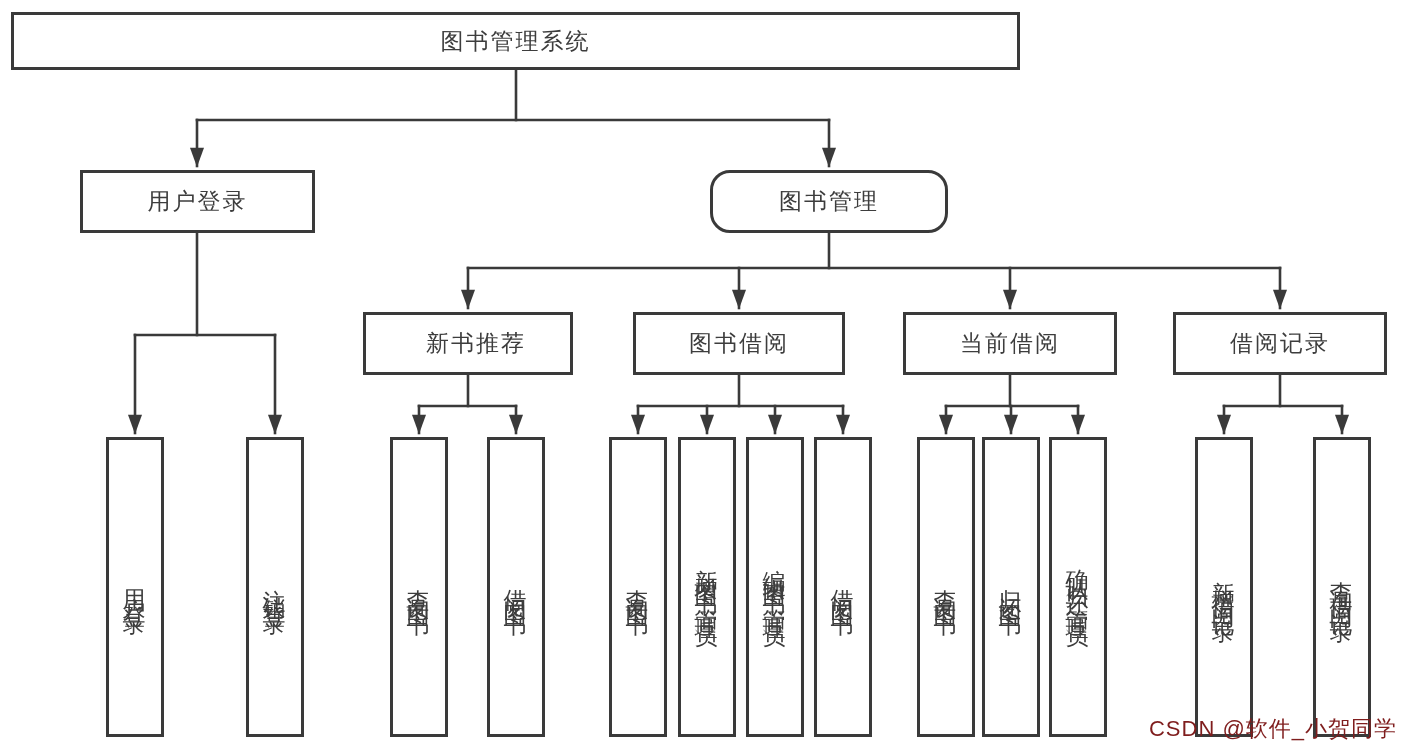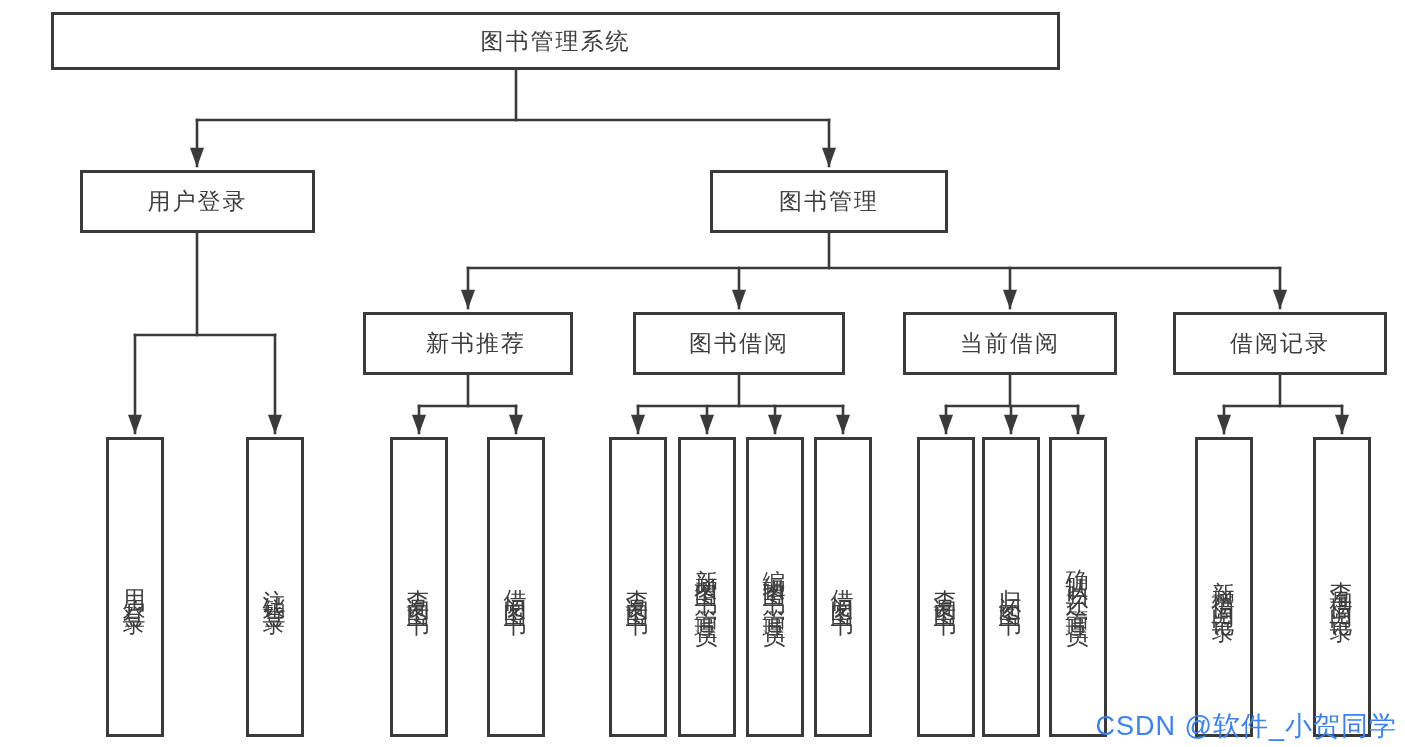--- a/index.html
+++ b/index.html
@@ -43,22 +43,22 @@
     font-size: 23px;
     letter-spacing: 8px;
     width: 58px;
     height: 300px;
     top: 437px;
   }
   .watermark {
     position: absolute;
     right: 8px;
     bottom: 3px;
-    font-size: 27px;
-    color: #3b82f6;
+    font-size: 22px;
+    color: #7f1d1d;
     letter-spacing: 1px;
     z-index: 5;
     white-space: nowrap;
   }
 </style>
 </head>
 <body>
 
 <div class="stage">
 
@@ -117,24 +117,24 @@
     </g>
 
     <g stroke="#3a3a3a" stroke-width="2.6" fill="none" stroke-linecap="square">
       <line x1="1280" y1="375" x2="1280" y2="406"></line>
       <line x1="1224" y1="406" x2="1342" y2="406"></line>
       <line x1="1224" y1="406" x2="1224" y2="433" marker-end="url(#arrow)"></line>
       <line x1="1342" y1="406" x2="1342" y2="433" marker-end="url(#arrow)"></line>
     </g>
   </svg>
 
-  <div class="box hbox" style="left:11px; top:12px; width:1009px; height:58px;margin-left:40px;">图书管理系统</div>
+  <div class="box hbox" style="left:11px; top:12px; width:1009px; height:58px;">图书管理系统</div>
 
   <div class="box hbox" style="left:80px; top:170px; width:235px; height:63px;">用户登录</div>
-  <div class="box hbox" style="left:710px; top:170px; width:238px; height:63px;">图书管理</div>
+  <div class="box hbox" style="left:710px; top:170px; width:238px; height:63px;border-radius:20px;">图书管理</div>
 
   <div class="box hbox" style="left:363px; top:312px; width:210px; height:63px;padding-left:16px;">新书推荐</div>
   <div class="box hbox" style="left:633px; top:312px; width:212px; height:63px;">图书借阅</div>
   <div class="box hbox" style="left:903px; top:312px; width:214px; height:63px;">当前借阅</div>
   <div class="box hbox" style="left:1173px; top:312px; width:214px; height:63px;">借阅记录</div>
 
   <div class="box vbox" style="left:106px;">用户登录</div>
   <div class="box vbox" style="left:246px;">注销登录</div>
 
   <div class="box vbox" style="left:390px;">查询图书</div>

